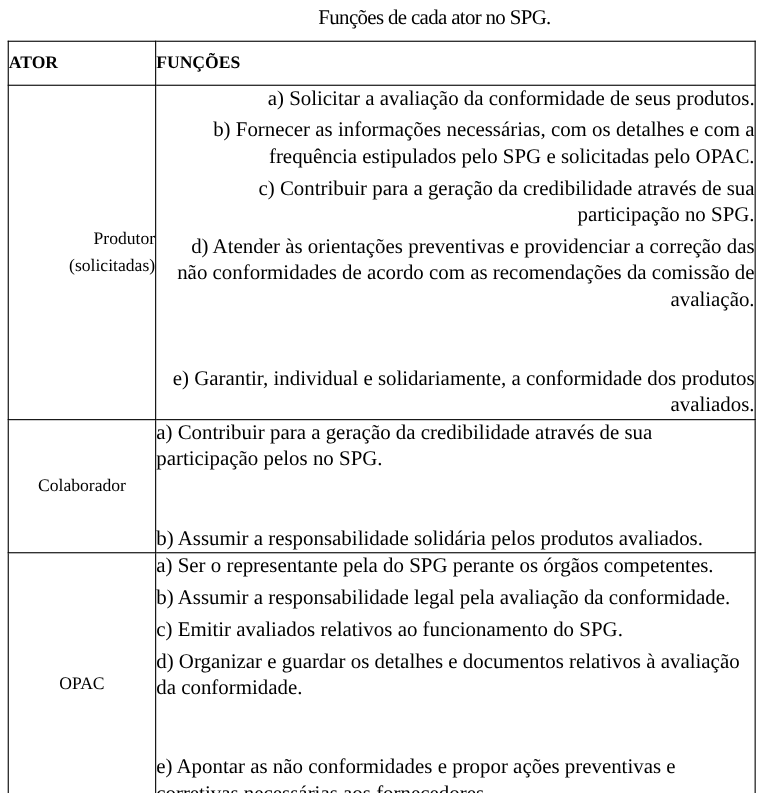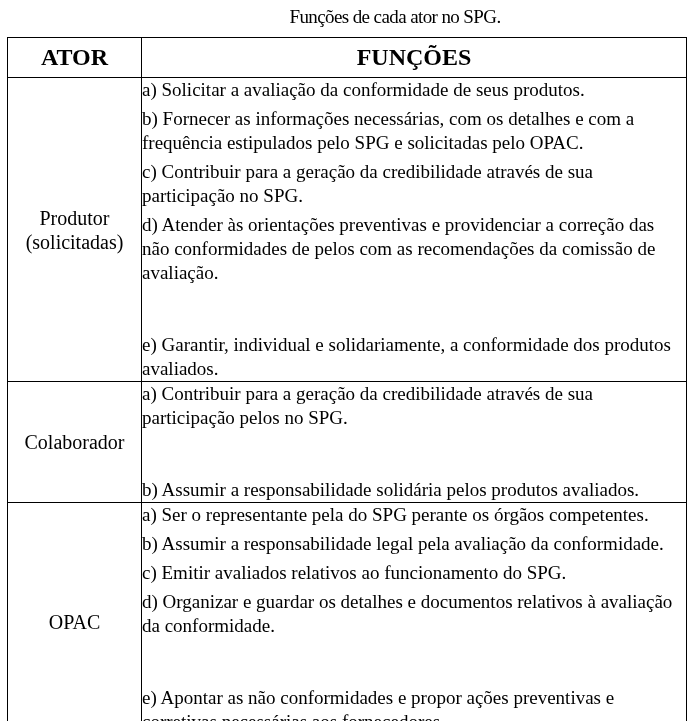--- a/index.html
+++ b/index.html
@@ -36,41 +36,41 @@
   }
   table.spg td, table.spg th {
     border: 1.5px solid #000000;
     padding: 0;
   }
   col.c-actor { width: 134px; }
   col.c-func { width: 545px; }
   th {
     height: 39px;
     font-weight: bold;
-    font-size: 24px;
-    text-align: center;
+    font-size: 16px;
+    text-align: left;
     vertical-align: middle;
   }
   td.actor {
     text-align: center;
     vertical-align: middle;
-    font-size: 20px;
+    font-size: 16px;
     line-height: 24px;
   }
   td.funcs {
     vertical-align: top;
     padding: 2px 8px 2px 6px;
   }
   .func-item {
     font-size: 19px;
     line-height: 24px;
     margin-bottom: 5px;
   }
   .func-item:last-child { margin-bottom: 0; margin-top: 48px; }
-  tr.row-produtor td { height: 289px; }
+  tr.row-produtor td { height: 289px; text-align: right; }
   tr.row-colaborador td { height: 101px; }
   tr.row-opac td { height: 238px; }
 </style>
 </head>
 <body>
 
 <div class="caption">Funções de cada ator no SPG.</div>
 
 <table class="spg">
   <colgroup>
@@ -86,21 +86,21 @@
   <tbody>
     <tr class="row-produtor">
       <td class="actor">
         <div>Produtor</div>
         <div>(solicitadas)</div>
       </td>
       <td class="funcs">
         <div class="func-item">a) Solicitar a avaliação da conformidade de seus produtos.</div>
         <div class="func-item">b) Fornecer as informações necessárias, com os detalhes e com a frequência estipulados pelo SPG e solicitadas pelo OPAC.</div>
         <div class="func-item">c) Contribuir para a geração da credibilidade através de sua participação no SPG.</div>
-        <div class="func-item">d) Atender às orientações preventivas e providenciar a correção das não conformidades de pelos com as recomendações da comissão de avaliação.</div>
+        <div class="func-item">d) Atender às orientações preventivas e providenciar a correção das não conformidades de acordo com as recomendações da comissão de avaliação.</div>
         <div class="func-item">e) Garantir, individual e solidariamente, a conformidade dos produtos avaliados.</div>
       </td>
     </tr>
     <tr class="row-colaborador">
       <td class="actor">
         <div>Colaborador</div>
       </td>
       <td class="funcs">
         <div class="func-item">a) Contribuir para a geração da credibilidade através de sua participação pelos no SPG.</div>
         <div class="func-item">b) Assumir a responsabilidade solidária pelos produtos avaliados.</div>

